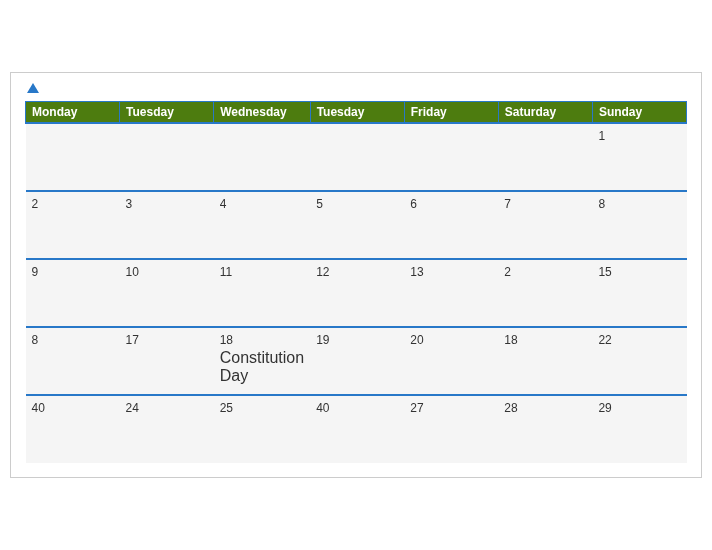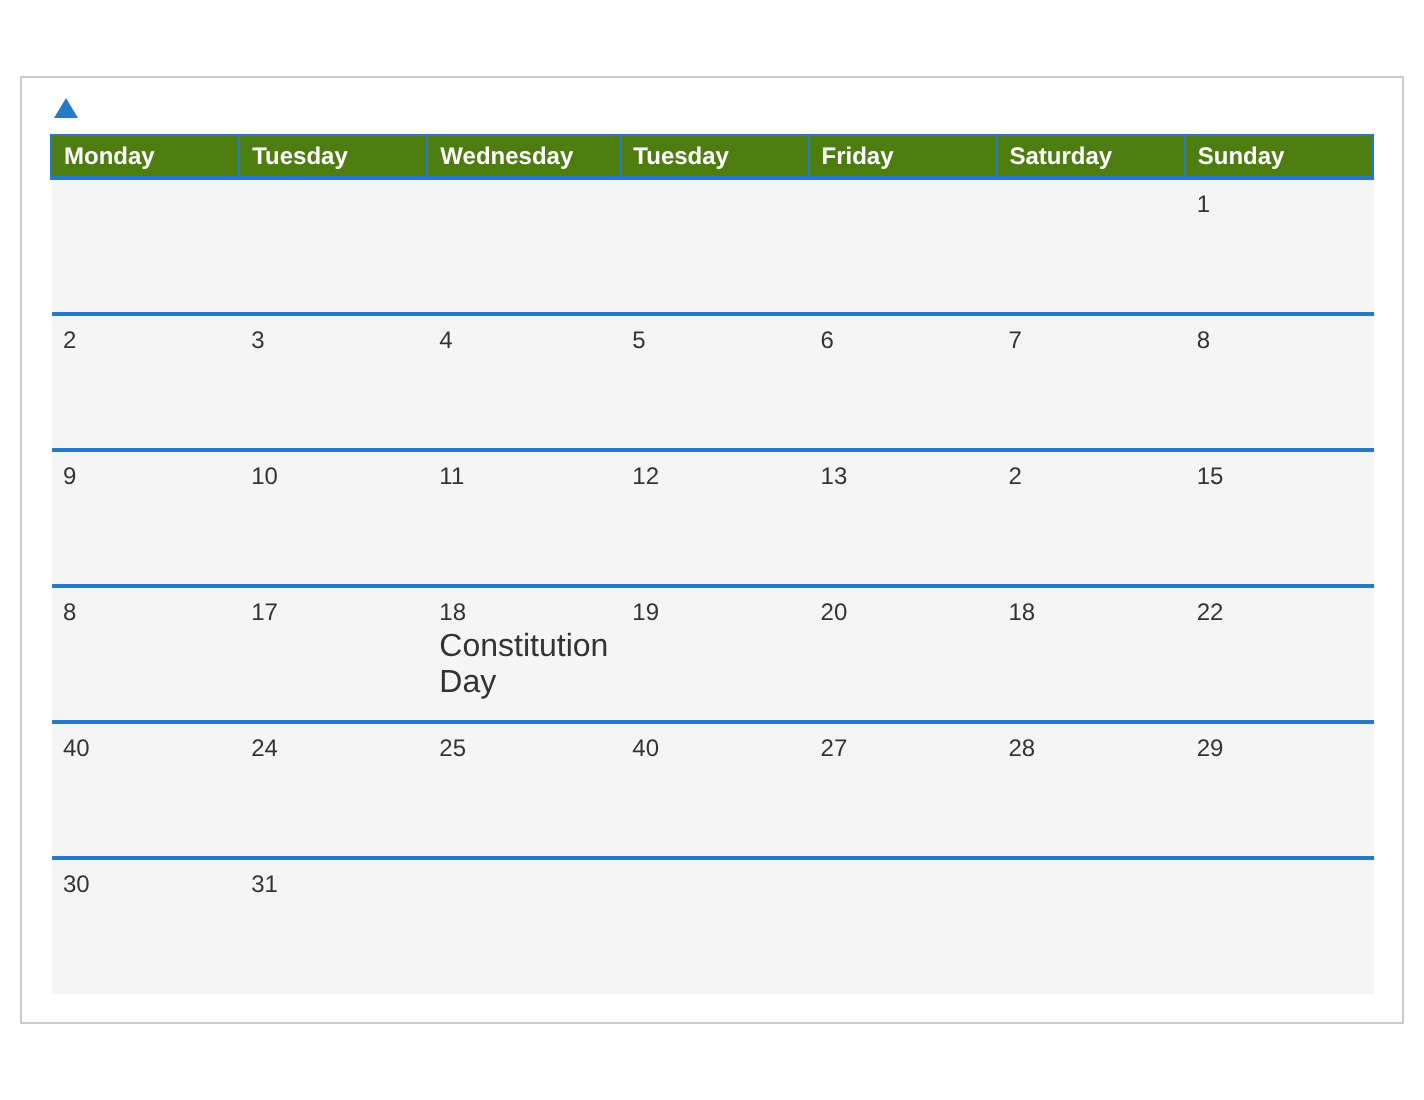--- a/index.html
+++ b/index.html
@@ -234,28 +234,15 @@
           <td>
             <span class="day-num">27</span>
           </td>
           <td>
             <span class="day-num">28</span>
           </td>
           <td>
             <span class="day-num">29</span>
           </td>
         </tr>
-        <tr>
-          <td>
-            <span class="day-num">30</span>
-          </td>
-          <td>
-            <span class="day-num">31</span>
-          </td>
-          <td class="empty"></td>
-          <td class="empty"></td>
-          <td class="empty"></td>
-          <td class="empty"></td>
-          <td class="empty"></td>
-        </tr>
       </tbody>
   </table>
 </div>
 
 </body></html>

